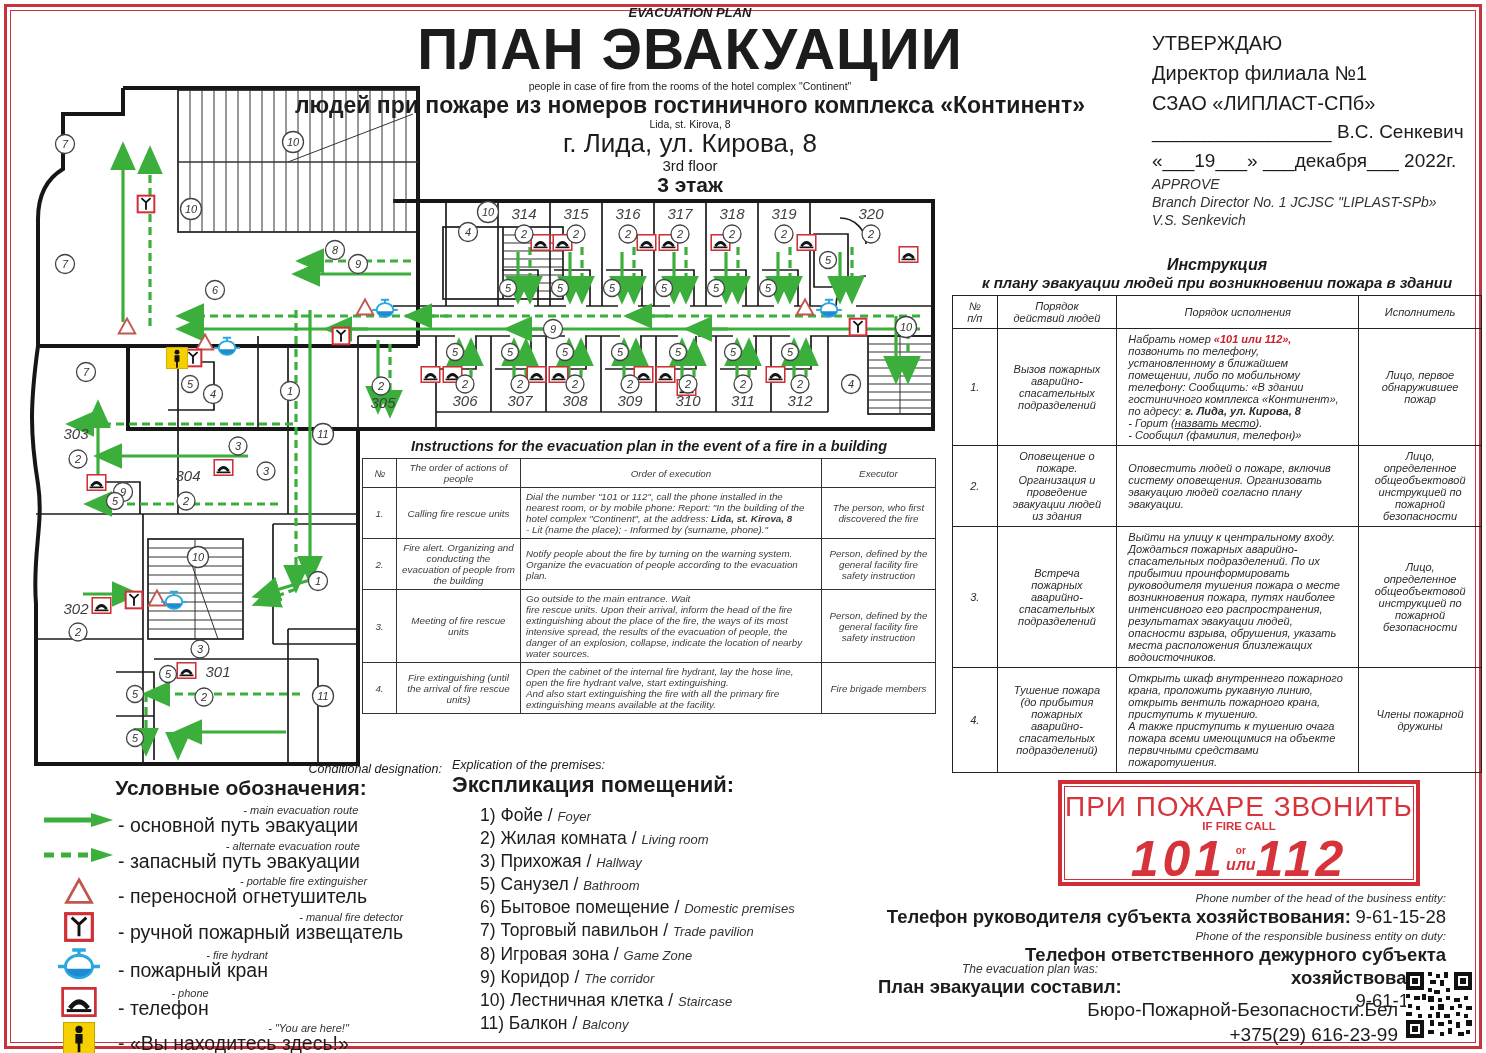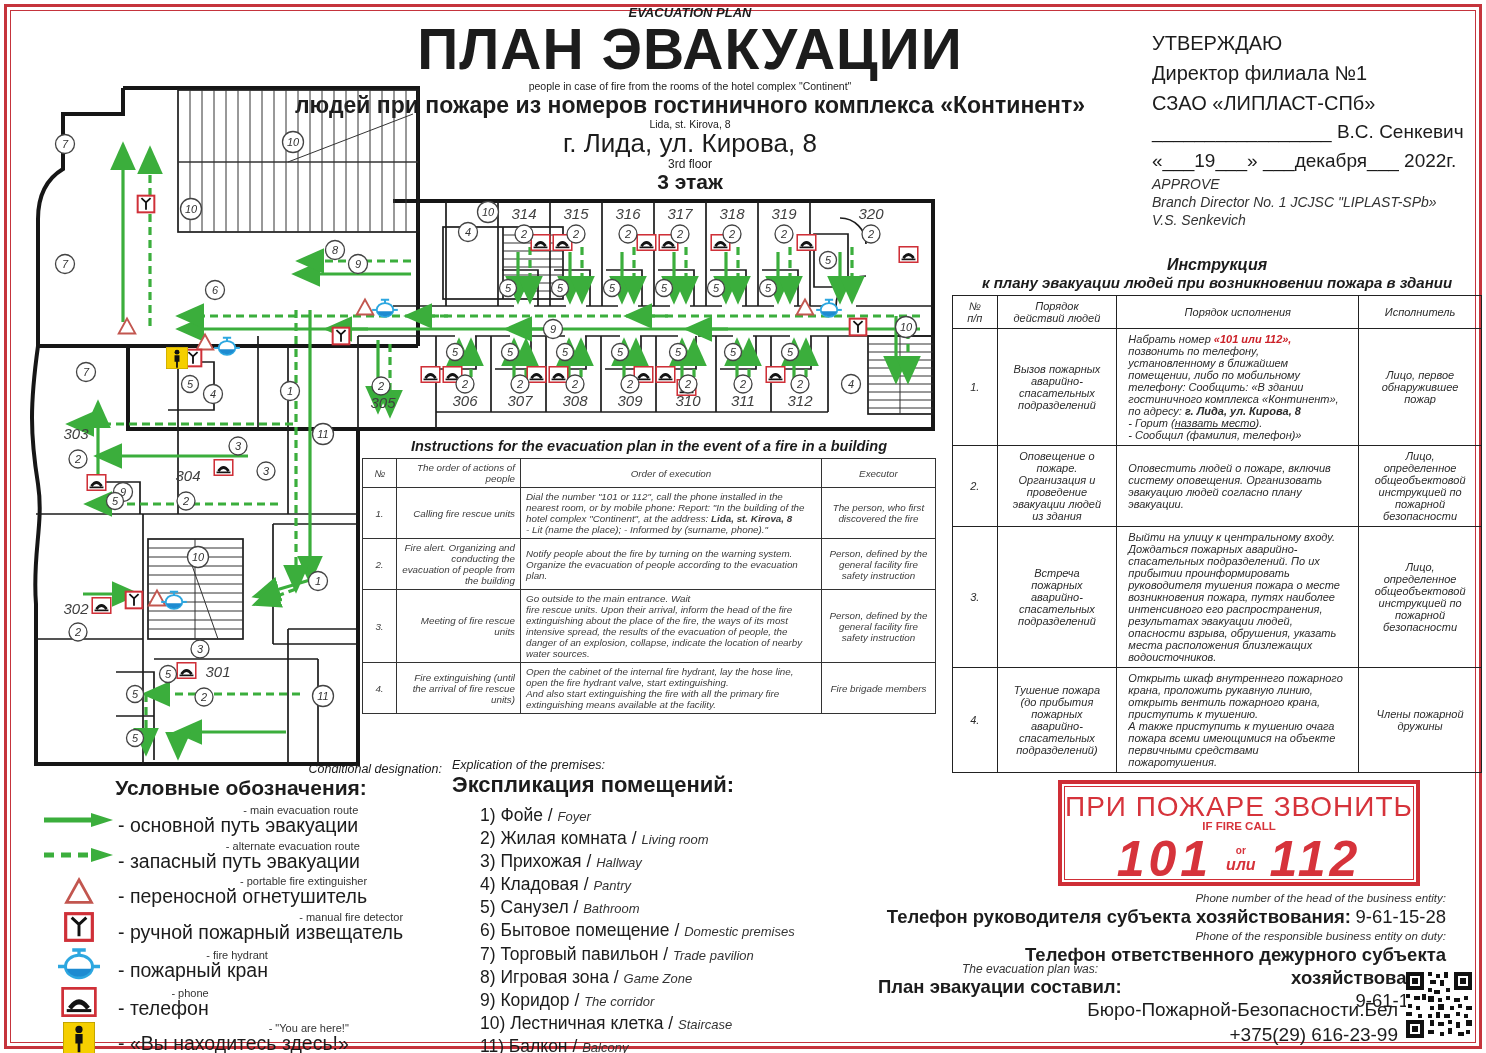--- a/index.html
+++ b/index.html
@@ -9,21 +9,21 @@
   .bord-o{inset:4px;border:3px solid #c5343c;pointer-events:none}
   .bord-i{inset:10px;border:1.5px solid #c5343c;pointer-events:none}
   
   #header{left:260px;top:6px;width:860px;text-align:center;line-height:1.05}
   .h-en{font-size:13px;font-weight:bold;font-style:italic}
   .h-ru{font-size:57px;font-weight:bold;letter-spacing:1px}
   .sub-en{font-size:10.5px;color:#222;margin-top:2px}
   .sub-ru{font-size:23px;font-weight:bold}
   .addr-en{font-size:10.5px;margin-top:2px}
   .addr-ru{font-size:26px}
-  .floor-en{font-size:12px;margin-top:1px}
+  .floor-en{font-size:15px;margin-top:1px}
   .floor-ru{font-size:21px;font-weight:bold}
   
   #approval{left:1152px;top:28px;width:330px;font-size:20px;line-height:1.5}
   #approval .en{font-size:14px;font-style:italic;color:#333;line-height:1.3}
   #approval .sig{font-size:19px}
   
   #tru{left:952px;top:256px;width:530px}
   #tru .t1{font-size:16px;font-weight:bold;font-style:italic;text-align:center}
   #tru .t2{font-size:15px;font-weight:bold;font-style:italic;text-align:center}
   table{border-collapse:collapse}
@@ -38,44 +38,44 @@
   .red{color:#cc2128;font-weight:bold}
   .bld{font-weight:bold}
   .und{text-decoration:underline}
   
   #ten{left:362px;top:438px;width:574px}
   #ten .t1{font-size:14.5px;font-weight:bold;font-style:italic;text-align:center}
   #ten table{width:100%;margin-top:4px;font-size:9.8px;font-style:italic;color:#3c3c3c}
   #ten th,#ten td{border:1.3px solid #333;padding:3px 5px;vertical-align:middle}
   #ten th{font-weight:normal}
   #ten .c-num{width:24px;text-align:center}
-  #ten .c-act{width:118px;text-align:right}
+  #ten .c-act{width:118px;text-align:center}
   #ten .c-ex{width:310px;text-align:left}
   #ten .c-who{width:108px;text-align:center}
   
   #legend{left:40px;top:762px;width:402px}
   #legend .t-en{font-size:12.5px;font-style:italic;text-align:right;margin-left:60px}
   #legend .t-ru{font-size:21px;font-weight:bold;text-align:center}
   .lg-row{display:flex;align-items:center;margin-top:4px}
   .lg-ic{width:78px;display:flex;justify-content:center;flex:none}
-  .lg-tx .en{font-size:11px;color:#333;display:block;text-align:right}
+  .lg-tx .en{font-size:11px;font-style:italic;color:#333;display:block;text-align:right}
   .lg-tx .ru{font-size:19.5px;display:block;line-height:1}
   
   #expl{left:452px;top:758px;width:450px}
   #expl .t-en{font-size:12.5px;font-style:italic;}
   #expl .t-ru{font-size:22px;font-weight:bold}
   #expl ol{list-style:none;margin:6px 0 0 28px;padding:0}
   #expl li{font-size:17.5px;line-height:1.32}
   #expl li .en{font-size:13px;font-style:italic;color:#333}
   
   #fire{left:1058px;top:780px;width:362px;height:106px;border:4px solid #cf2e36;box-sizing:border-box}
   #fire .inner{position:absolute;inset:2px;border:1.5px solid #cf2e36;text-align:center;color:#d6333b}
   #fire .t-ru{font-size:28px;letter-spacing:1px;margin-top:4px}
   #fire .t-en{font-size:11.5px;font-weight:bold;margin-top:-3px}
-  #fire .nums{display:flex;justify-content:center;align-items:center;gap:14px;margin-top:-2px}
+  #fire .nums{display:flex;justify-content:center;align-items:center;margin-top:-2px}
   #fire .n{font-size:50px;font-weight:bold;font-style:italic;letter-spacing:4px}
   #fire .or .en{display:block;font-size:10px;font-weight:bold}
   #fire .or .ru{display:block;font-size:16px;font-weight:bold;font-style:italic}
   
   #footer{left:878px;top:891px;width:568px;text-align:right;line-height:1.25}
   #footer .en{font-size:11.5px;font-style:italic;color:#333}
   #footer .ru{font-size:18.5px;font-weight:bold}
   #footer .num{font-weight:normal;font-size:18.5px}
   #made{left:878px;top:962px;width:520px}
   #made .en{font-size:12px;font-style:italic;color:#333;margin-left:84px}
@@ -320,21 +320,20 @@
   </div>
 </div>
 
 <div id="expl" class="abs">
   <div class="t-en">Explication of the premises:</div>
   <div class="t-ru">Экспликация помещений:</div>
   <ol>
     <li><span>1) Фойе /</span> <span class="en">Foyer</span></li>
     <li><span>2) Жилая комната /</span> <span class="en">Living room</span></li>
     <li><span>3) Прихожая /</span> <span class="en">Hallway</span></li>
-    <li><span>4) Кладовая /</span> <span class="en">Pantry</span></li>
     <li><span>5) Санузел /</span> <span class="en">Bathroom</span></li>
     <li><span>6) Бытовое помещение /</span> <span class="en">Domestic premises</span></li>
     <li><span>7) Торговый павильон /</span> <span class="en">Trade pavilion</span></li>
     <li><span>8) Игровая зона /</span> <span class="en">Game Zone</span></li>
     <li><span>9) Коридор /</span> <span class="en">The corridor</span></li>
     <li><span>10) Лестничная клетка /</span> <span class="en">Staircase</span></li>
     <li><span>11) Балкон /</span> <span class="en">Balcony</span></li>
   </ol>
 </div>
 

